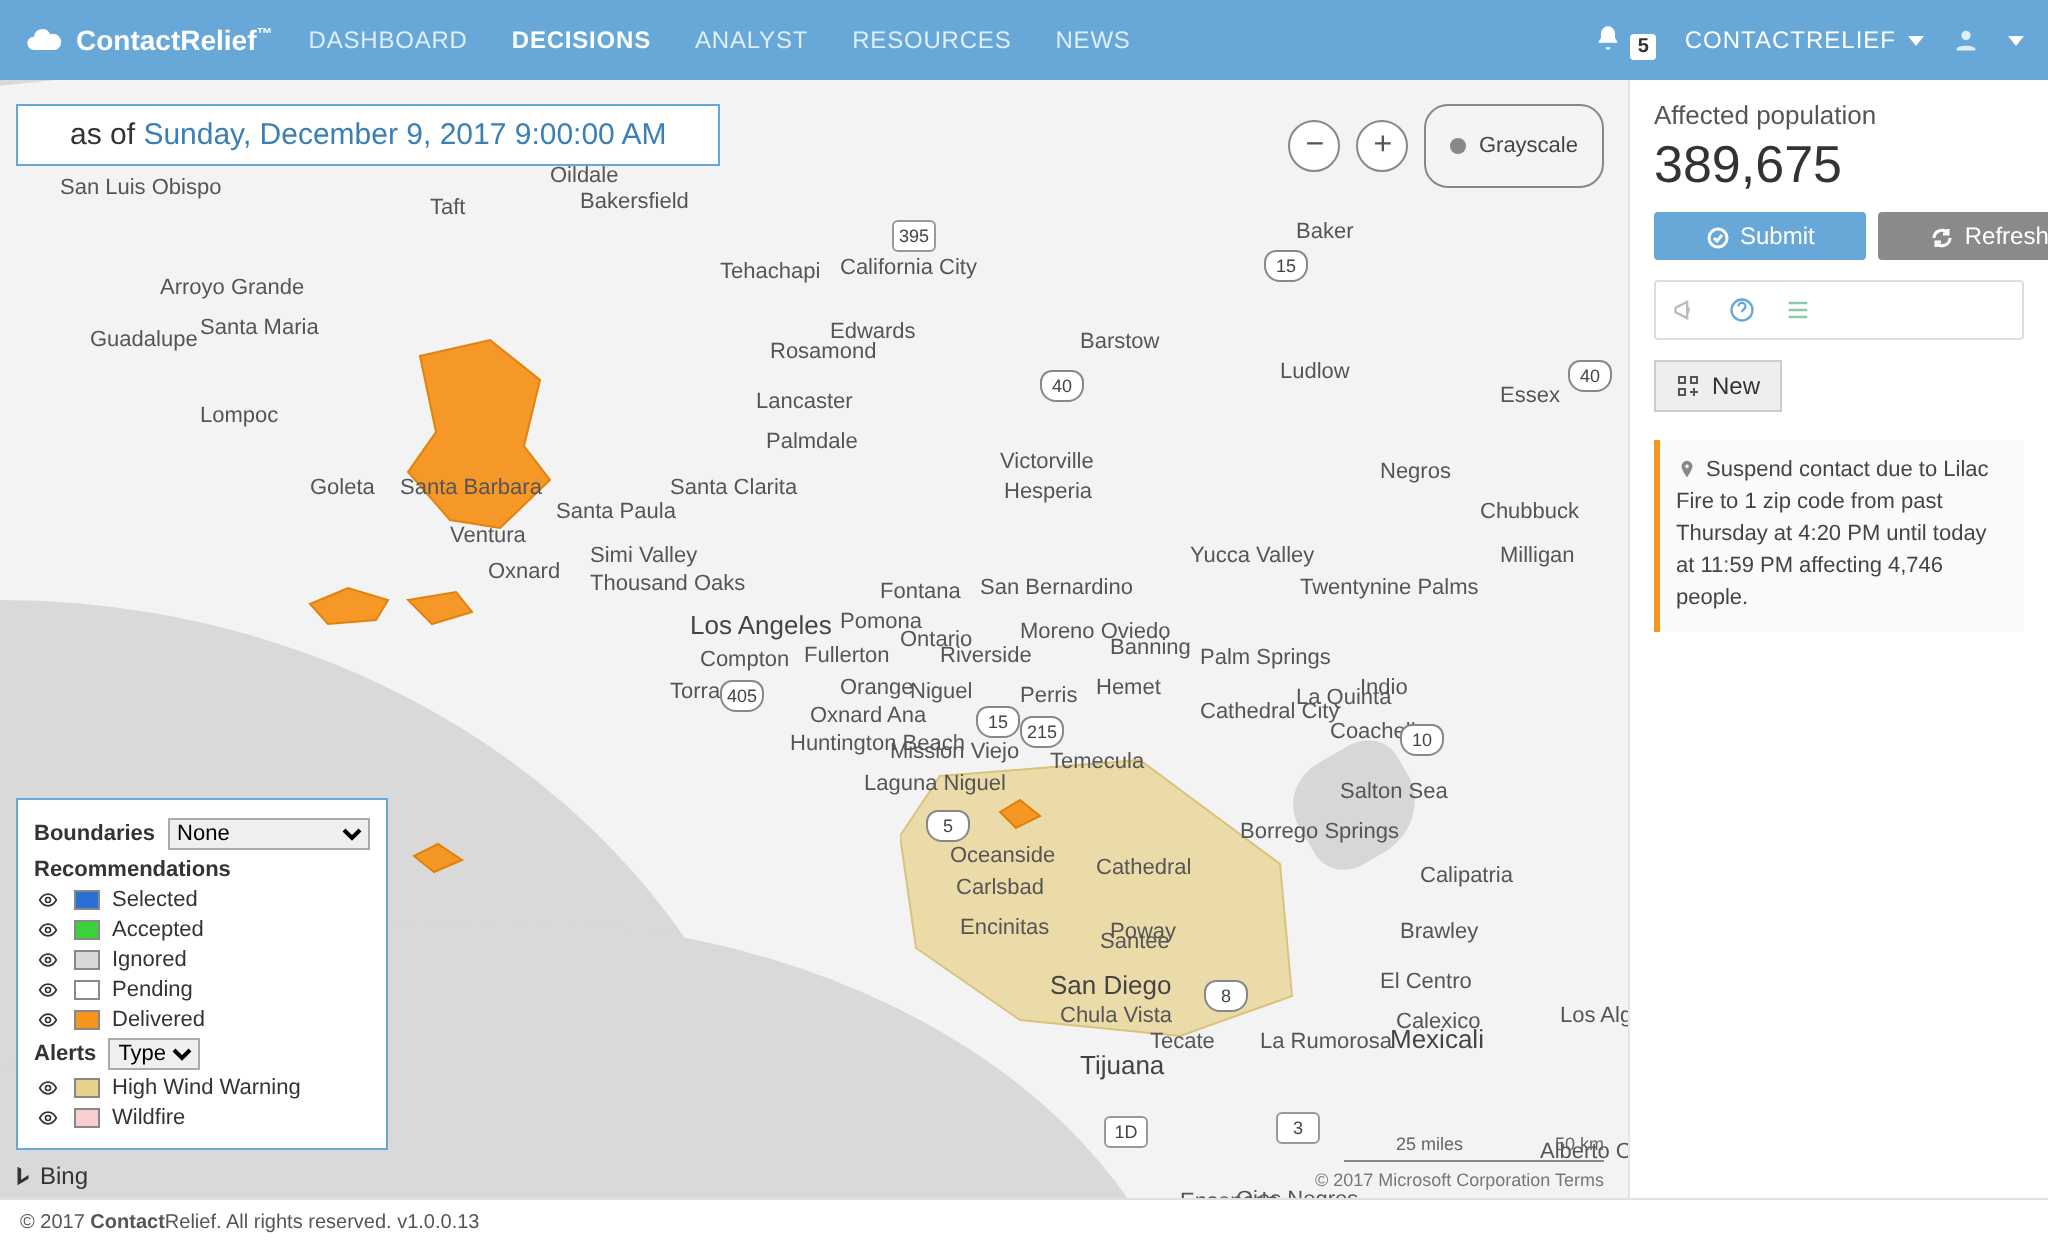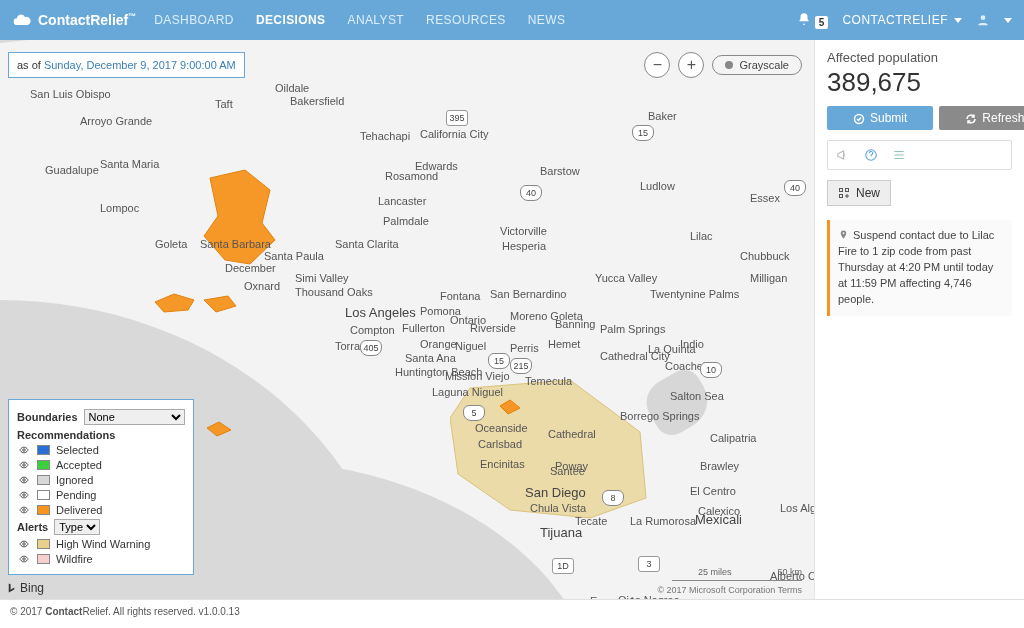--- a/index.html
+++ b/index.html
@@ -26,26 +26,26 @@
   .ocean-cut { position: absolute; background: #d9d9d9; border-radius: 50%; }
   .label { position: absolute; color: #888; font-size: 10px; white-space: nowrap; pointer-events: none; }
   .label.city { color: #555; font-size: 11px; }
   .label.big { color: #444; font-size: 13px; font-weight: 500; }
   .shield { position: absolute; width: 22px; height: 16px; border: 1px solid #999; background: #fff; border-radius: 3px; font-size: 9px; display: flex; align-items: center; justify-content: center; color: #444; }
   .shield.interstate { background: #fff; border-color: #888; border-radius: 6px 6px 8px 8px; }
   .affected-shape { position: absolute; }
   .poly-orange { fill: #f7941e; stroke: #e07c00; stroke-width: 1; opacity: 0.95; }
   .poly-yellow { fill: #e8d28a; stroke: #cfae4a; stroke-width: 1; opacity: 0.7; }
   
-  .asof-box { position: absolute; top: 12px; left: 8px; background: #fff; border: 1px solid #67a8d8; padding: 6px 8px; font-size: 11px; }
+  .asof-box { position: absolute; top: 12px; left: 8px; background: #fff; border: 1px solid #67a8d8; padding: 6px 26px; font-size: 15px; }
   .asof-box .link { color: #3a7fb5; }
   
   .map-controls { position: absolute; top: 12px; right: 12px; display: flex; align-items: center; gap: 8px; }
   .circle-btn { width: 26px; height: 26px; border-radius: 50%; border: 1px solid #888; background: #fff; display: flex; align-items: center; justify-content: center; font-size: 16px; cursor: pointer; color: #555; }
-  .pill-btn { height: 20px; border-radius: 12px; border: 1px solid #888; background: #f4f4f4; padding: 0 12px; display: flex; align-items: center; gap: 6px; font-size: 11px; cursor: pointer; color: #444; }
+  .pill-btn { height: 42px; border-radius: 12px; border: 1px solid #888; background: #f4f4f4; padding: 0 12px; display: flex; align-items: center; gap: 6px; font-size: 11px; cursor: pointer; color: #444; }
   .dot { width: 8px; height: 8px; border-radius: 50%; background: #888; }
   
   .legend { position: absolute; left: 8px; bottom: 24px; width: 186px; background: #fff; border: 1px solid #67a8d8; padding: 6px 8px; font-size: 11px; }
   .legend .row { display: flex; align-items: center; gap: 6px; margin: 3px 0; }
   .legend select { font-size: 11px; border: 1px solid #aaa; }
   .legend .hdr { font-weight: bold; margin-top: 4px; }
   .swatch { width: 13px; height: 10px; border: 1px solid #888; display: inline-block; }
   .eye { width: 14px; height: 10px; }
   .eye svg { width: 14px; height: 10px; }
   
@@ -133,65 +133,65 @@
     <div id="cities-big">
         <div class="label big" style="left: 345px; top: 265px;">Los Angeles</div>
         <div class="label big" style="left: 525px; top: 445px;">San Diego</div>
         <div class="label big" style="left: 540px; top: 485px;">Tijuana</div>
         <div class="label big" style="left: 695px; top: 472px;">Mexicali</div>
       </div>
     <div id="cities">
         <div class="label city" style="left: 275px; top: 42px;">Oildale</div>
         <div class="label city" style="left: 290px; top: 55px;">Bakersfield</div>
         <div class="label city" style="left: 30px; top: 48px;">San Luis Obispo</div>
-        <div class="label city" style="left: 80px; top: 75px;">Arroyo Grande</div>
+        <div class="label city" style="left: 80px; top: 98px;">Arroyo Grande</div>
         <div class="label city" style="left: 45px; top: 124px;">Guadalupe</div>
         <div class="label city" style="left: 100px; top: 118px;">Santa Maria</div>
         <div class="label city" style="left: 100px; top: 162px;">Lompoc</div>
         <div class="label city" style="left: 155px; top: 198px;">Goleta</div>
         <div class="label city" style="left: 200px; top: 198px;">Santa Barbara</div>
-        <div class="label city" style="left: 264px; top: 210px;">Santa Paula</div>
-        <div class="label city" style="left: 225px; top: 222px;">December</div>
+        <div class="label city" style="left: 278px; top: 210px;">Santa Paula</div>
+        <div class="label city" style="left: 225px; top: 222px;">Ventura</div>
         <div class="label city" style="left: 244px; top: 240px;">Oxnard</div>
         <div class="label city" style="left: 295px; top: 232px;">Simi Valley</div>
         <div class="label city" style="left: 295px; top: 246px;">Thousand Oaks</div>
         <div class="label city" style="left: 335px; top: 198px;">Santa Clarita</div>
         <div class="label city" style="left: 215px; top: 58px;">Taft</div>
         <div class="label city" style="left: 360px; top: 90px;">Tehachapi</div>
         <div class="label city" style="left: 420px; top: 88px;">California City</div>
         <div class="label city" style="left: 415px; top: 120px;">Edwards</div>
         <div class="label city" style="left: 385px; top: 130px;">Rosamond</div>
         <div class="label city" style="left: 378px; top: 155px;">Lancaster</div>
         <div class="label city" style="left: 383px; top: 175px;">Palmdale</div>
         <div class="label city" style="left: 540px; top: 125px;">Barstow</div>
         <div class="label city" style="left: 500px; top: 185px;">Victorville</div>
         <div class="label city" style="left: 502px; top: 200px;">Hesperia</div>
         <div class="label city" style="left: 648px; top: 70px;">Baker</div>
         <div class="label city" style="left: 640px; top: 140px;">Ludlow</div>
-        <div class="label city" style="left: 690px; top: 190px;">Lilac</div>
+        <div class="label city" style="left: 690px; top: 190px;">Negros</div>
         <div class="label city" style="left: 750px; top: 152px;">Essex</div>
         <div class="label city" style="left: 740px; top: 210px;">Chubbuck</div>
         <div class="label city" style="left: 750px; top: 232px;">Milligan</div>
         <div class="label city" style="left: 650px; top: 248px;">Twentynine Palms</div>
         <div class="label city" style="left: 595px; top: 232px;">Yucca Valley</div>
         <div class="label city" style="left: 440px; top: 250px;">Fontana</div>
         <div class="label city" style="left: 490px; top: 248px;">San Bernardino</div>
         <div class="label city" style="left: 420px; top: 265px;">Pomona</div>
         <div class="label city" style="left: 450px; top: 274px;">Ontario</div>
         <div class="label city" style="left: 402px; top: 282px;">Fullerton</div>
         <div class="label city" style="left: 470px; top: 282px;">Riverside</div>
-        <div class="label city" style="left: 510px; top: 270px;">Moreno Goleta</div>
+        <div class="label city" style="left: 510px; top: 270px;">Moreno Oviedo</div>
         <div class="label city" style="left: 555px; top: 278px;">Banning</div>
         <div class="label city" style="left: 350px; top: 284px;">Compton</div>
         <div class="label city" style="left: 335px; top: 300px;">Torrance</div>
         <div class="label city" style="left: 420px; top: 298px;">Orange</div>
         <div class="label city" style="left: 455px; top: 300px;">Niguel</div>
         <div class="label city" style="left: 510px; top: 302px;">Perris</div>
         <div class="label city" style="left: 548px; top: 298px;">Hemet</div>
-        <div class="label city" style="left: 405px; top: 312px;">Santa Ana</div>
+        <div class="label city" style="left: 405px; top: 312px;">Oxnard Ana</div>
         <div class="label city" style="left: 395px; top: 326px;">Huntington Beach</div>
         <div class="label city" style="left: 445px; top: 330px;">Mission Viejo</div>
         <div class="label city" style="left: 432px; top: 346px;">Laguna Niguel</div>
         <div class="label city" style="left: 525px; top: 335px;">Temecula</div>
         <div class="label city" style="left: 600px; top: 283px;">Palm Springs</div>
         <div class="label city" style="left: 600px; top: 310px;">Cathedral City</div>
         <div class="label city" style="left: 648px; top: 303px;">La Quinta</div>
         <div class="label city" style="left: 680px; top: 298px;">Indio</div>
         <div class="label city" style="left: 665px; top: 320px;">Coachella</div>
         <div class="label city" style="left: 670px; top: 350px;">Salton Sea</div>

